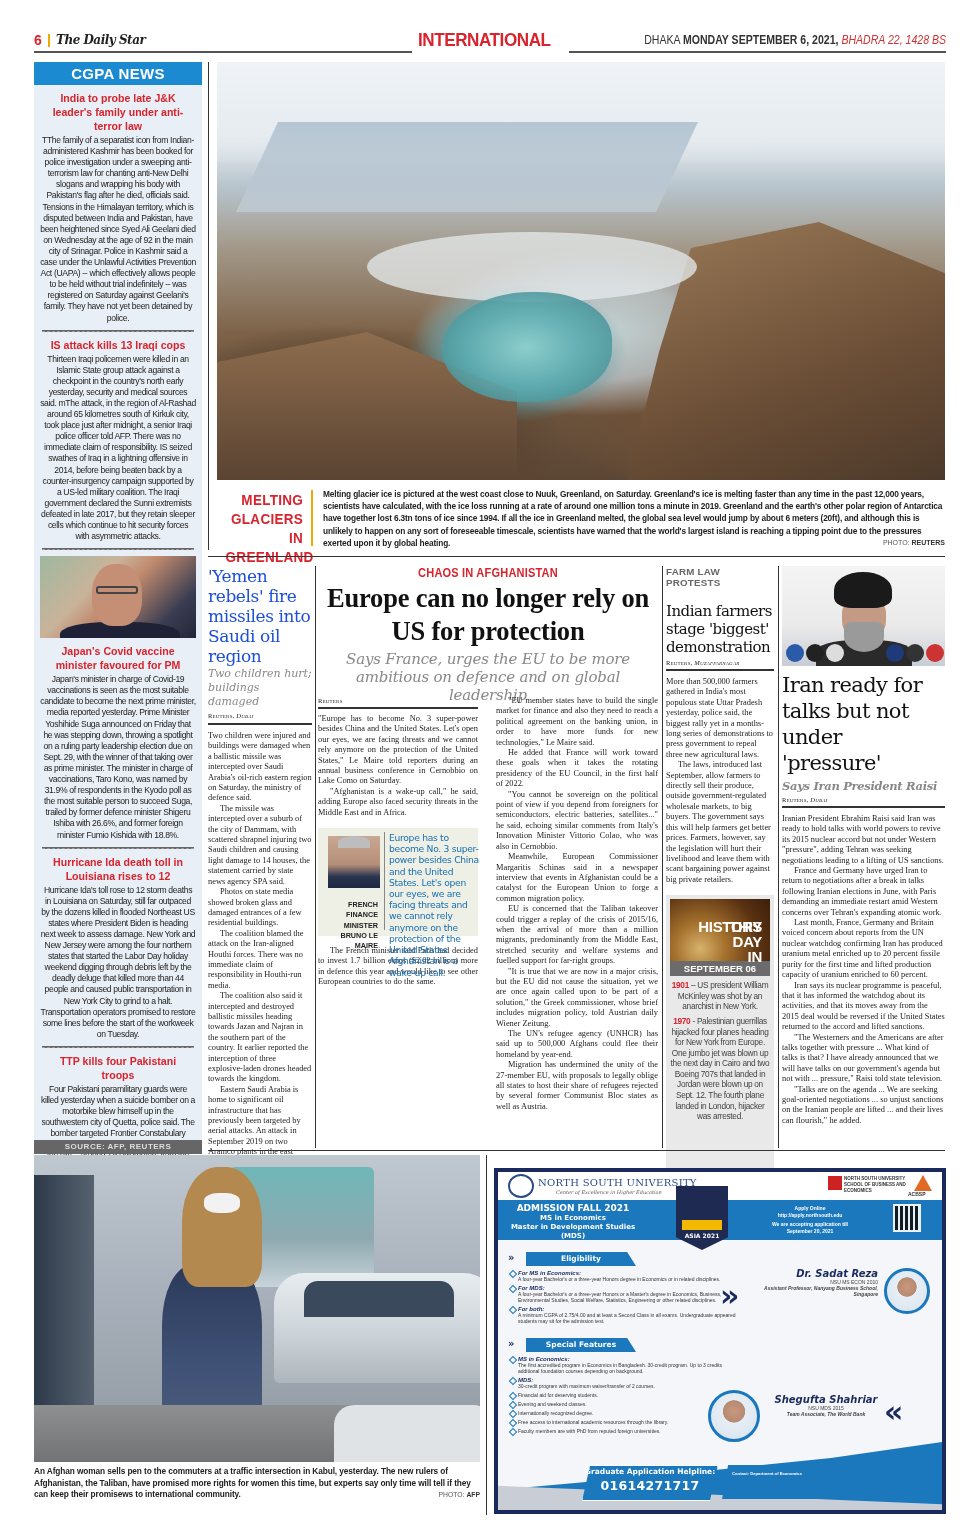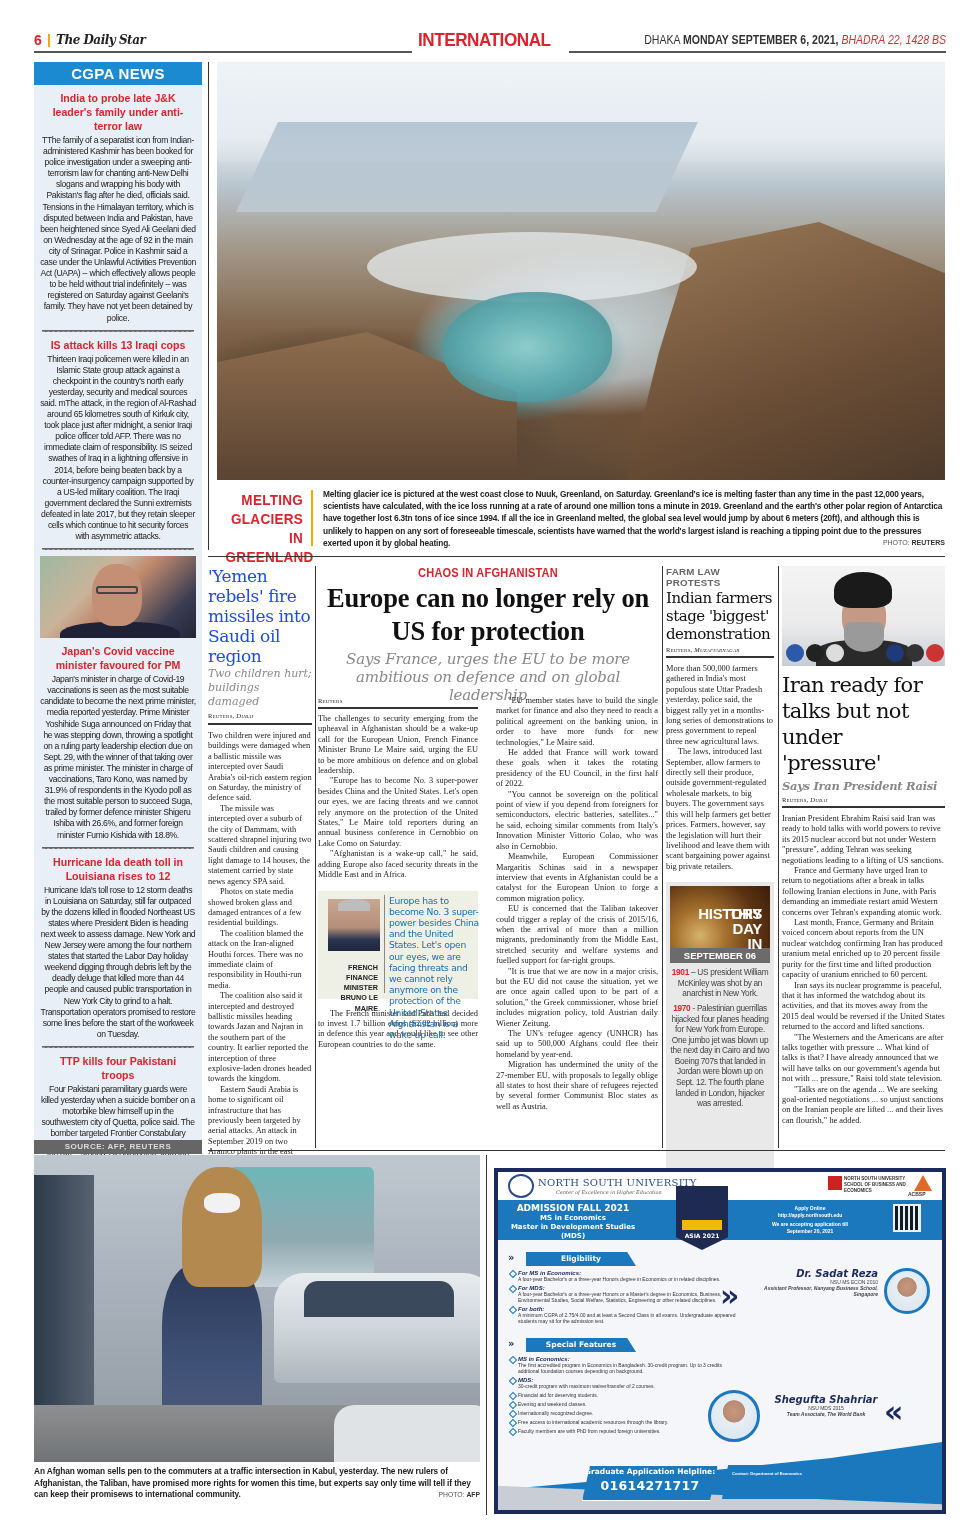--- a/index.html
+++ b/index.html
@@ -73,21 +73,21 @@
   .main .c1 .rule{height:2px;background:#333;margin:3px 0 5px}
   .jus{text-align:justify}
   .quote{margin-top:10px;background:#eef0e6;height:108px;position:relative}
   .quote .ph{position:absolute;left:10px;top:8px;width:52px;height:52px;background:linear-gradient(180deg,#c9a791 0%,#b58e78 55%,#2b3550 78%,#1e2640 100%);overflow:hidden}
   .quote .ph .hair{position:absolute;left:10px;top:0;width:32px;height:12px;background:#bdbdbd;border-radius:50% 50% 0 0}
   .quote .who{position:absolute;left:0;top:72px;width:60px;text-align:right;font:bold 7.2px/10.3px "Liberation Sans",sans-serif;color:#222}
   .quote .qt{position:absolute;left:66px;top:4px;width:96px;font:9.2px/11.2px "DejaVu Sans",sans-serif;color:#1a6fb0;letter-spacing:-0.3px;border-left:1px solid #888;padding-left:4px;height:98px}
   
   .farm{left:666px;top:566px;width:108px}
   .farm .kick{font:bold 9.8px "Liberation Sans",sans-serif;color:#666;letter-spacing:0.2px}
-  .farm h2{font:15px/18px "DejaVu Serif",serif;color:#111;letter-spacing:-0.5px;margin-top:1px}
+  .farm h2{font:15px/18px "DejaVu Serif",serif;color:#111;letter-spacing:-0.5px;margin-top:14px}
   .farm .rule{height:2px;background:#333;margin:3px 0 6px}
   .tdih{margin-top:10px;background:#e9e9e9;padding:4px 4px 4px;text-align:center;height:350px;position:relative}
   .tdih .img{height:62px;background:radial-gradient(circle at 30% 80%,#d7b26c 0%,#a5712d 30%,#5a3212 70%,#3b1e0a 100%);position:relative}
   .tdih .img span{position:absolute;right:4px;top:10px;font:bold 15px/15px "Liberation Sans",sans-serif;color:#fff;text-align:right;letter-spacing:-0.3px}
   .tdih .date{background:#6b6b6b;color:#fff;font:bold 9.5px "Liberation Sans",sans-serif;padding:2px 0;margin-top:0}
   .tdih p{font:8.3px/10.6px "Liberation Sans",sans-serif;color:#444;margin-top:4px;letter-spacing:-0.3px}
   .tdih p b{color:#d9232d}
   .tdih-src{background:#666;color:#ddd;font:bold 7px "Liberation Sans",sans-serif;text-align:center;padding:2px 0;margin-top:2px;letter-spacing:0.4px}
   
   .iran{left:782px;top:566px;width:163px}
@@ -234,21 +234,20 @@
 
 <div class="abs main">
   <div class="kicker">CHAOS IN AFGHANISTAN</div>
   <h1>Europe can no longer rely on US for protection</h1>
   <h3>Says France, urges the EU to be more ambitious on defence and on global leadership</h3>
   <div class="cols">
     <div class="c1">
       <div class="byline">Reuters</div>
       <div class="rule"></div>
       <div class="body jus">
-        <p>The challenges to security emerging from the upheaval in Afghanistan should be a wake-up call for the European Union, French Finance Minister Bruno Le Maire said, urging the EU to be more ambitious on defence and on global leadership.</p>
         <p>"Europe has to become No. 3 super-power besides China and the United States. Let's open our eyes, we are facing threats and we cannot rely anymore on the protection of the United States," Le Maire told reporters during an annual business conference in Cernobbio on Lake Como on Saturday.</p>
         <p>"Afghanistan is a wake-up call," he said, adding Europe also faced security threats in the Middle East and in Africa.</p>
       </div>
       <div class="quote">
         <div class="ph">
             <div class="hair"></div>
           </div>
         <div class="who">
           <div>FRENCH</div>
           <div>FINANCE</div>

